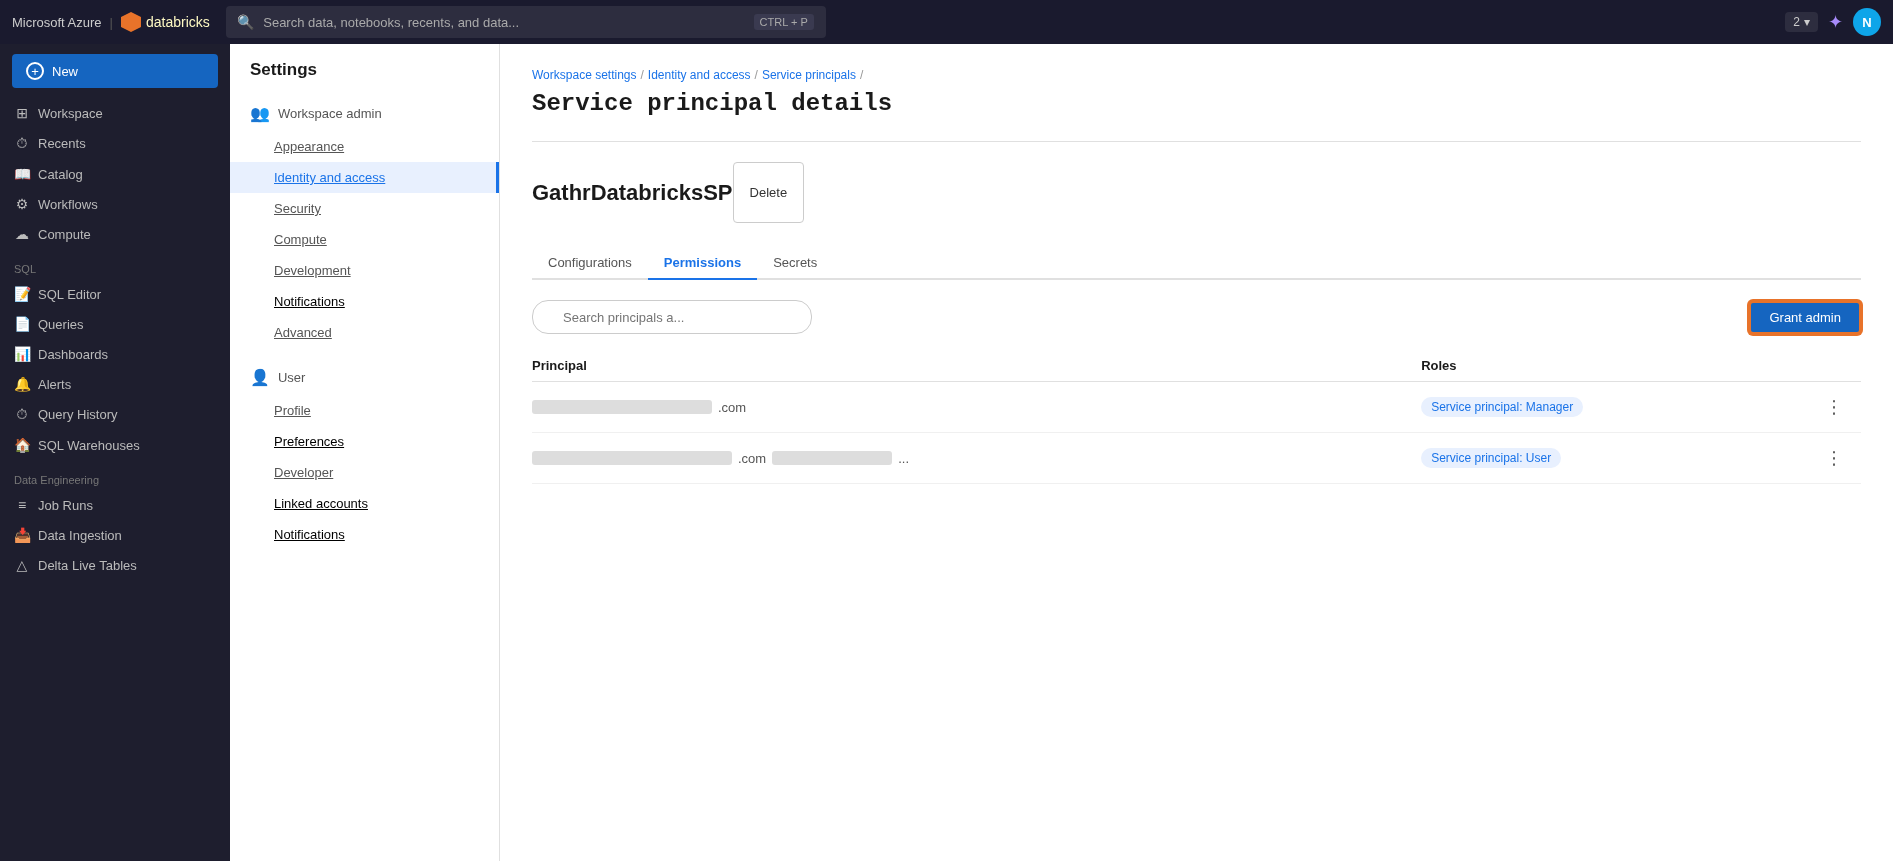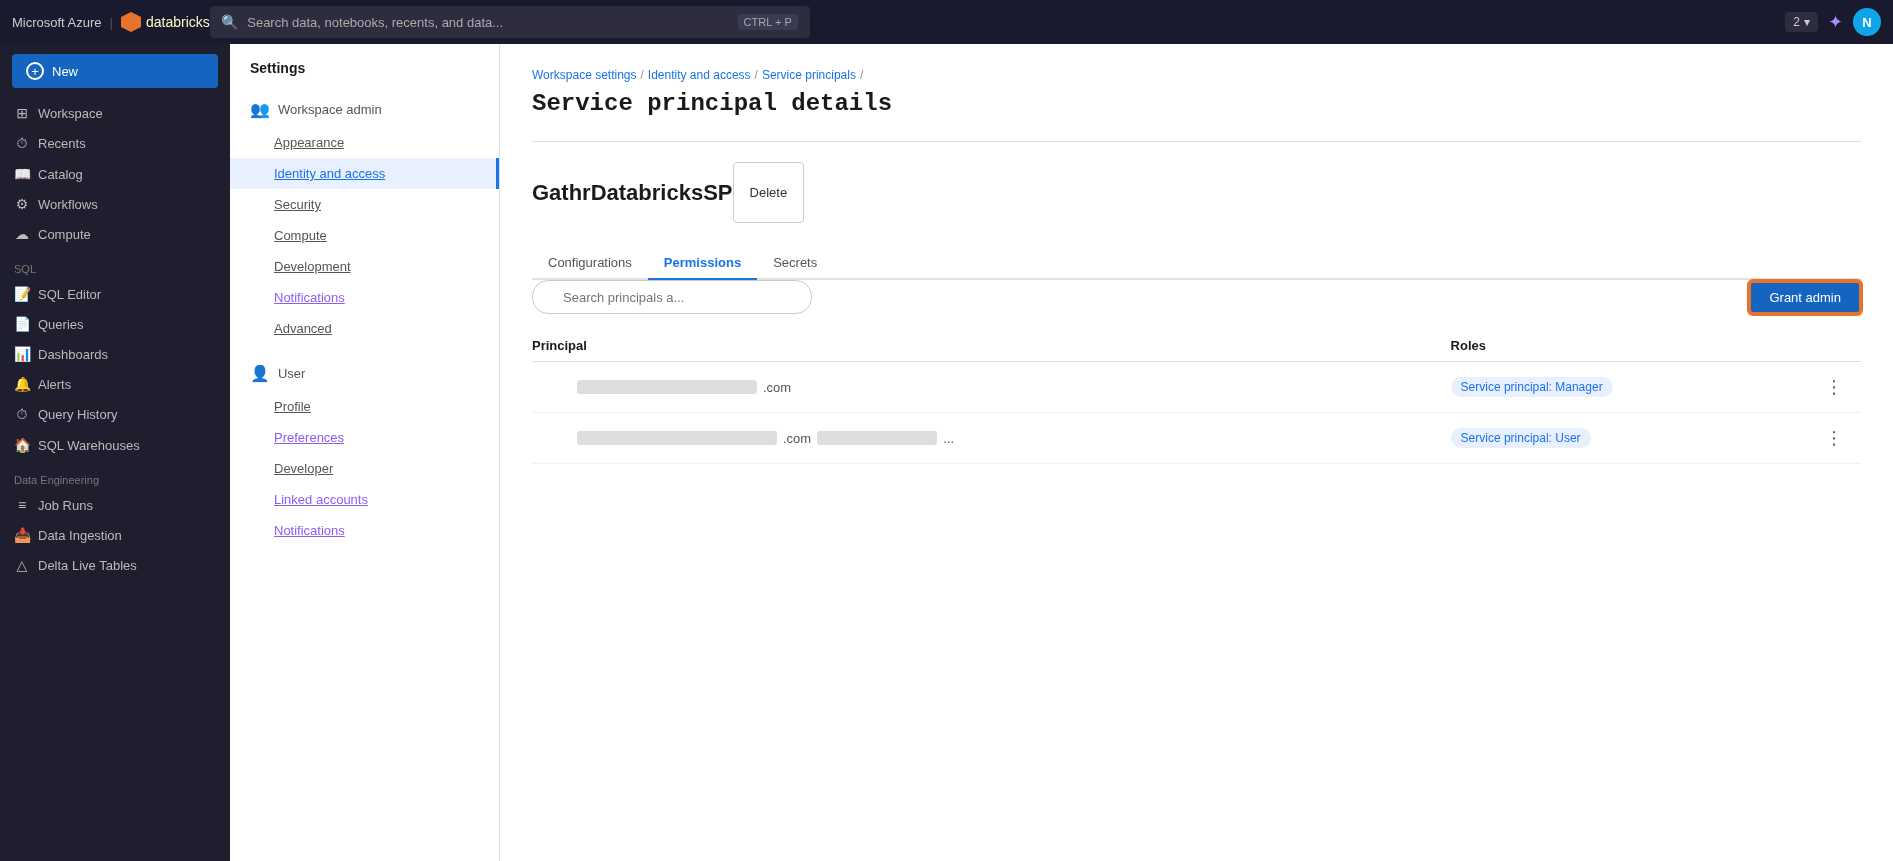--- a/index.html
+++ b/index.html
@@ -1,20 +1,20 @@
 <!DOCTYPE html>
 <html><head>
   <meta charset="utf-8">
   <style>
     * { box-sizing: border-box; margin: 0; padding: 0; }
     body { font-family: -apple-system, BlinkMacSystemFont, 'Segoe UI', sans-serif; font-size: 13px; background: #f5f5f5; display: flex; flex-direction: column; height: 100vh; overflow: hidden; }
 
     
     .topnav {
-      display: flex; align-items: center; background: #1a1a2e; height: 44px; padding: 0 12px; flex-shrink: 0; z-index: 10;
+      display: flex; align-items: center; background: #1a1a2e; height: 44px; padding: 0 12px; gap: 16px; flex-shrink: 0; z-index: 10;
     }
     .topnav-brand { display: flex; align-items: center; gap: 8px; color: #fff; font-size: 13px; }
     .topnav-brand .azure-text { font-size: 13px; color: #ccc; }
     .databricks-logo { display: flex; align-items: center; gap: 5px; color: #fef9c3; font-size: 14px; font-weight: 500; }
     .db-icon { width: 20px; height: 20px; background: #e8732a; clip-path: polygon(50% 0%, 100% 25%, 100% 75%, 50% 100%, 0% 75%, 0% 25%); }
     .search-bar {
       flex: 1; max-width: 600px; height: 32px; background: #2d2d3f; border-radius: 4px; display: flex; align-items: center; padding: 0 12px; gap: 8px; color: #aaa; font-size: 13px;
     }
     .search-bar .search-icon-char { color: #888; font-size: 14px; }
     .search-shortcut { margin-left: auto; background: #3a3a50; border-radius: 3px; padding: 2px 6px; font-size: 11px; color: #aaa; }
@@ -40,46 +40,46 @@
     }
     .sidebar-item .si-icon { width: 16px; text-align: center; font-size: 14px; }
 
     
     .settings-area { display: flex; flex: 1; overflow: hidden; }
 
     
     .settings-sidebar {
       width: 270px; background: #fff; border-right: 1px solid #e0e0e0; overflow-y: auto; flex-shrink: 0; padding: 16px 0;
     }
-    .settings-title { font-size: 14px; font-weight: 600; color: #1a1a1a; padding: 0 20px 16px; }
+    .settings-title { font-size: 17px; font-weight: 600; color: #1a1a1a; padding: 0 20px 16px; }
     .settings-group-label {
       display: flex; align-items: center; gap: 8px; padding: 8px 20px; color: #555; font-size: 13px; font-weight: 500;
     }
     .settings-group-label .sg-icon { font-size: 16px; }
     .settings-nav-item {
       padding: 8px 20px 8px 44px; color: #555; cursor: pointer; font-size: 13px; display: block;
     }
     .settings-nav-item.active { background: #e8f0fe; color: #1a73e8; font-weight: 500; border-right: 3px solid #1a73e8; }
-    .settings-nav-item.orange { color: #8b5cf6; }
+    .settings-nav-item.orange { color: #000000; }
 
     
     .main-content { flex: 1; background: #fff; overflow-y: auto; padding: 24px 32px; }
     .breadcrumb { display: flex; align-items: center; gap: 4px; font-size: 12px; color: #666; margin-bottom: 8px; }
     .breadcrumb a { color: #1a73e8; text-decoration: none; }
     .breadcrumb .sep { color: #999; }
     .page-title { font-size: 24px; font-weight: 600; color: #1a1a1a; margin-bottom: 24px; font-family: Liberation Mono, monospace; }
     .divider { border: none; border-top: 1px solid #e0e0e0; margin-bottom: 20px; }
 
     
     .sp-header { display: flex; align-items: center; justify-content: flex-start; margin-bottom: 24px; }
     .sp-name { font-size: 22px; font-weight: 700; color: #1a1a1a; }
     .delete-btn { border: 1px solid #ccc; background: #fff; padding: 22px 16px; border-radius: 4px; cursor: pointer; font-size: 13px; color: #333; }
 
     
-    .tabs { display: flex; border-bottom: 2px solid #e0e0e0; gap: 0; }
+    .tabs { display: flex; border-bottom: 2px solid #e0e0e0; margin-bottom: 20px; gap: 0; }
     .tab { padding: 8px 16px; cursor: pointer; font-size: 13px; color: #555; border-bottom: 2px solid transparent; margin-bottom: -2px; }
     .tab.active { color: #1a73e8; border-bottom: 2px solid #1a73e8; font-weight: 600; }
 
     
     .search-grant { display: flex; align-items: center; justify-content: space-between; margin-bottom: 16px; }
     .principals-search {
       width: 280px; height: 34px; border: 1px solid #ccc; border-radius: 4px; padding: 0 10px 0 32px; font-size: 13px; background: #fff; position: relative;
     }
     .search-wrapper { position: relative; width: 280px; }
     .search-wrapper .s-icon { position: absolute; left: 10px; top: 50%; transform: translateY(-50%); color: #999; font-size: 14px; }
@@ -88,21 +88,21 @@
       background: #1565c0; color: #fff; border: 2px solid #e8732a; border-radius: 4px; padding: 7px 18px; cursor: pointer; font-size: 13px; font-weight: 500; box-shadow: 0 0 0 2px #e8732a;
     }
 
     
     .perms-table { width: 100%; border-collapse: collapse; }
     .perms-table th { text-align: left; font-size: 13px; font-weight: 600; color: #1a1a1a; padding: 8px 12px 8px 0; border-bottom: 1px solid #e0e0e0; }
     .perms-table td { padding: 12px 12px 12px 0; border-bottom: 1px solid #f0f0f0; font-size: 13px; vertical-align: middle; }
     .role-badge { background: #e8f0fe; color: #1a73e8; border-radius: 12px; padding: 3px 10px; font-size: 12px; display: inline-block; }
     .row-menu { background: none; border: none; cursor: pointer; font-size: 18px; color: #555; padding: 2px 6px; border-radius: 3px; }
     .principal-blur { background: #ddd; border-radius: 3px; color: transparent; display: inline-block; user-select: none; font-size: 12px; height: 14px; vertical-align: middle; }
-    .principal-cell { display: flex; align-items: center; gap: 6px; margin-left: 45px; }
+    .principal-cell { display: flex; align-items: center; gap: 6px; }
   </style>
 </head>
 <body>
 
 <nav class="topnav">
   <div class="topnav-brand">
     <span class="azure-text">Microsoft Azure</span>
     <span style="color:#555">|</span>
     <div class="databricks-logo">
       <div class="db-icon"></div>

